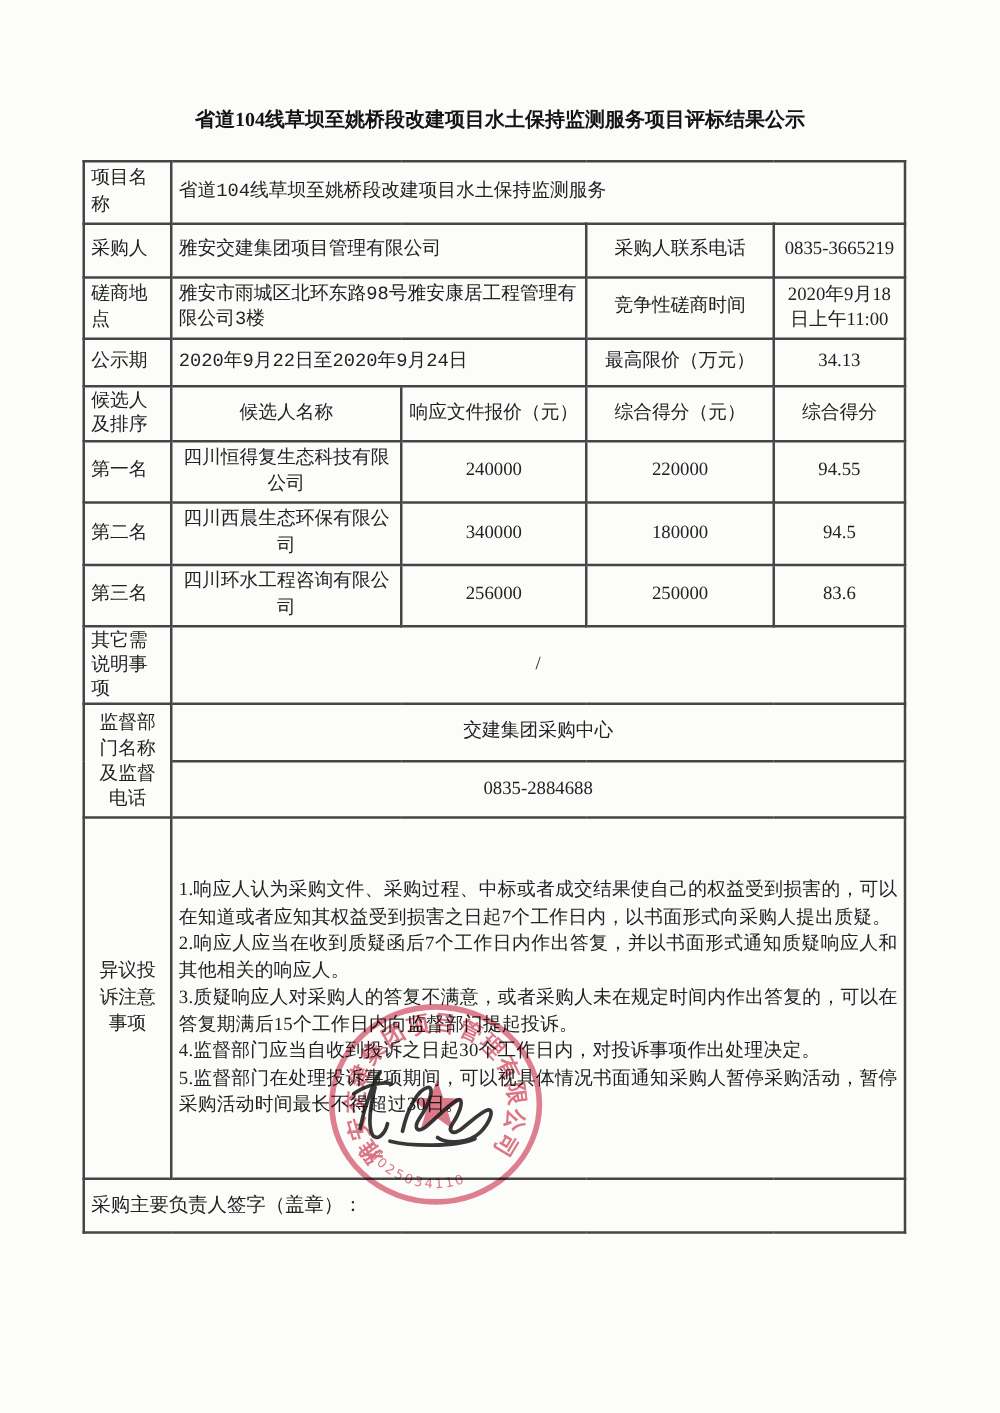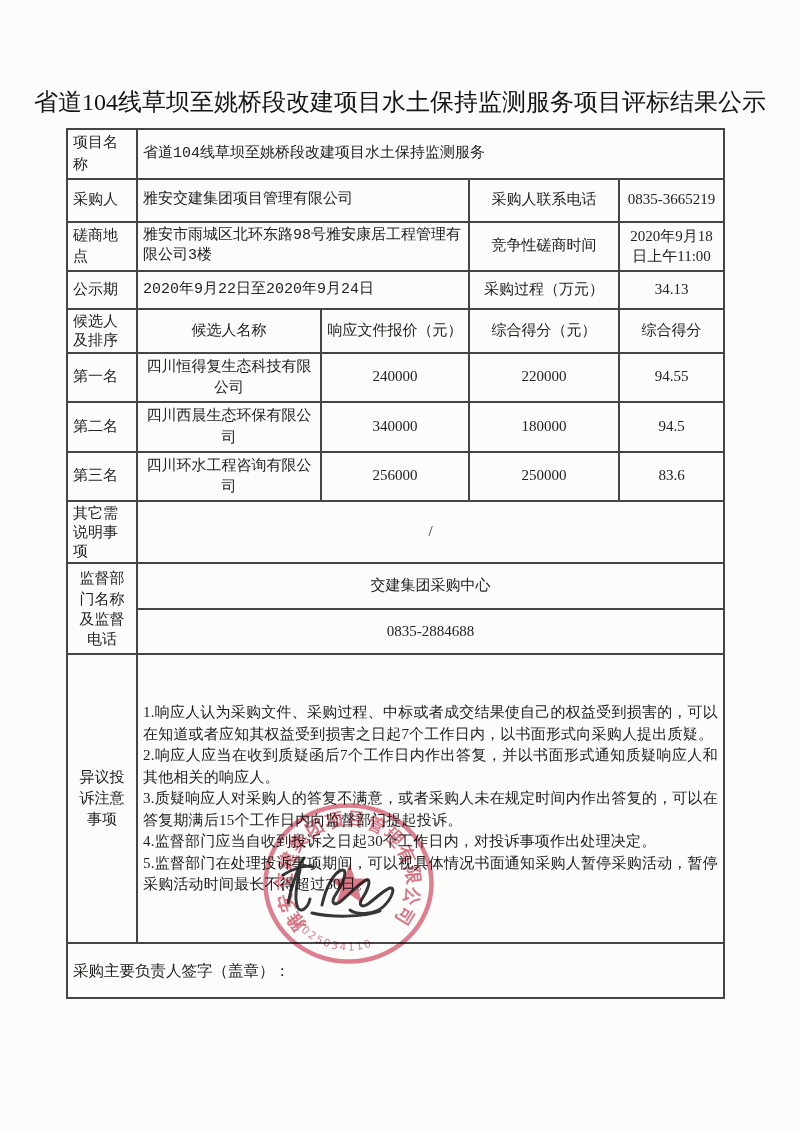--- a/index.html
+++ b/index.html
@@ -4,21 +4,21 @@
 <style>
   html,body{margin:0;padding:0;}
   body{
     width:800px;height:1130px;position:relative;overflow:hidden;
     background:#fcfcfb;
     font-family:"Liberation Serif","DejaVu Serif",serif;
     color:#1f1f1f;
   }
   .page-title{
     position:absolute;top:86px;left:0;width:100%;
-    text-align:center;font-size:24px;font-weight:normal;letter-spacing:0px;
+    text-align:center;font-size:16px;font-weight:bold;letter-spacing:0px;
     color:#141414;
   }
   table.doc{
     position:absolute;left:66px;top:128px;width:657px;
     border-collapse:collapse;table-layout:fixed;
     font-size:15px;color:#222;
   }
   table.doc td{
     border:2px solid #454545;
     padding:2px 5px;vertical-align:middle;line-height:1.45;
@@ -65,21 +65,21 @@
   <tr style="height:44px">
     <td class="lab">磋商地点</td>
     <td class="lft" colspan="2" style="line-height:1.35">雅安市雨城区北环东路98号雅安康居工程管理有限公司3楼</td>
     <td class="ctr">竞争性磋商时间</td>
     <td class="ctr" style="line-height:1.35">2020年9月18日上午11:00</td>
   </tr>
 
   <tr style="height:38px">
     <td class="lab">公示期</td>
     <td class="lft" colspan="2">2020年9月22日至2020年9月24日</td>
-    <td class="ctr">采购过程（万元）</td>
+    <td class="ctr">最高限价（万元）</td>
     <td class="ctr">34.13</td>
   </tr>
 
   <tr style="height:35px">
     <td class="lab" style="line-height:1.25">候选人及排序</td>
     <td class="ctr">候选人名称</td>
     <td class="ctr">响应文件报价（元）</td>
     <td class="ctr">综合得分（元）</td>
     <td class="ctr">综合得分</td>
   </tr>
@@ -125,21 +125,21 @@
     <td class="lab ctr" style="line-height:1.4">异议投诉注意事项</td>
     <td class="notice-cell" colspan="4">
       <div class="notice-item">1.响应人认为采购文件、采购过程、中标或者成交结果使自己的权益受到损害的，可以在知道或者应知其权益受到损害之日起7个工作日内，以书面形式向采购人提出质疑。</div>
       <div class="notice-item">2.响应人应当在收到质疑函后7个工作日内作出答复，并以书面形式通知质疑响应人和其他相关的响应人。</div>
       <div class="notice-item">3.质疑响应人对采购人的答复不满意，或者采购人未在规定时间内作出答复的，可以在答复期满后15个工作日内向监督部门提起投诉。</div>
       <div class="notice-item">4.监督部门应当自收到投诉之日起30个工作日内，对投诉事项作出处理决定。</div>
       <div class="notice-item">5.监督部门在处理投诉事项期间，可以视具体情况书面通知采购人暂停采购活动，暂停采购活动时间最长不得超过30日。</div>
     </td>
   </tr>
 
-  <tr style="height:55px">
+  <tr style="height:43px">
     <td class="sig-cell" colspan="5">采购主要负责人签字（盖章）：</td>
   </tr>
 </tbody>
   </table>
 
 <svg class="stamp-svg" width="200" height="190" viewBox="0 0 200 190">
   <defs>
     <path id="arcCompany" d="M 51.8,129.2 A 59,59 0 1 1 135.2,129.2" fill="none"></path>
     <path id="arcSerial" d="M 35.5,121 A 67,67 0 0 0 151.5,121" fill="none"></path>
   </defs>

